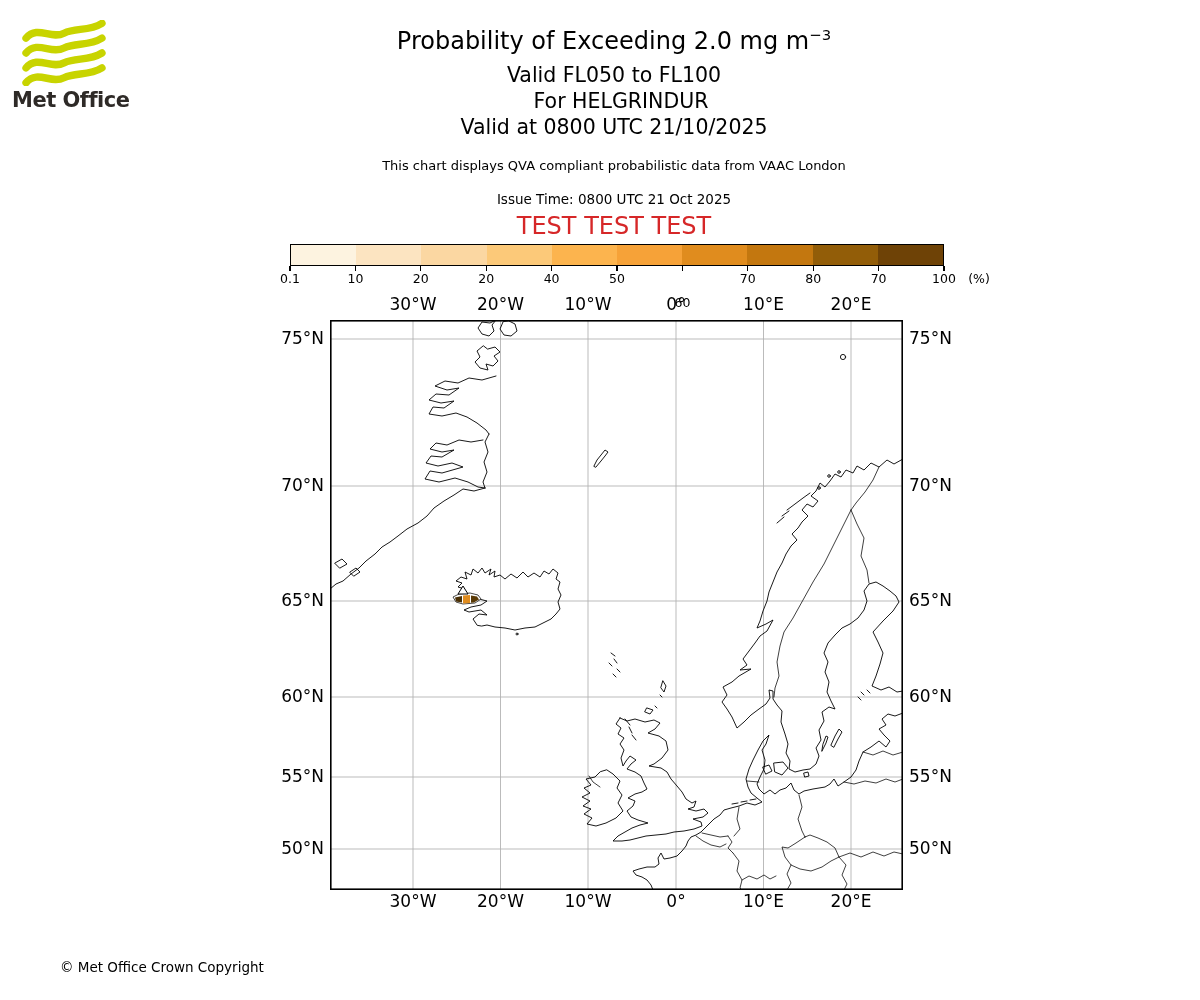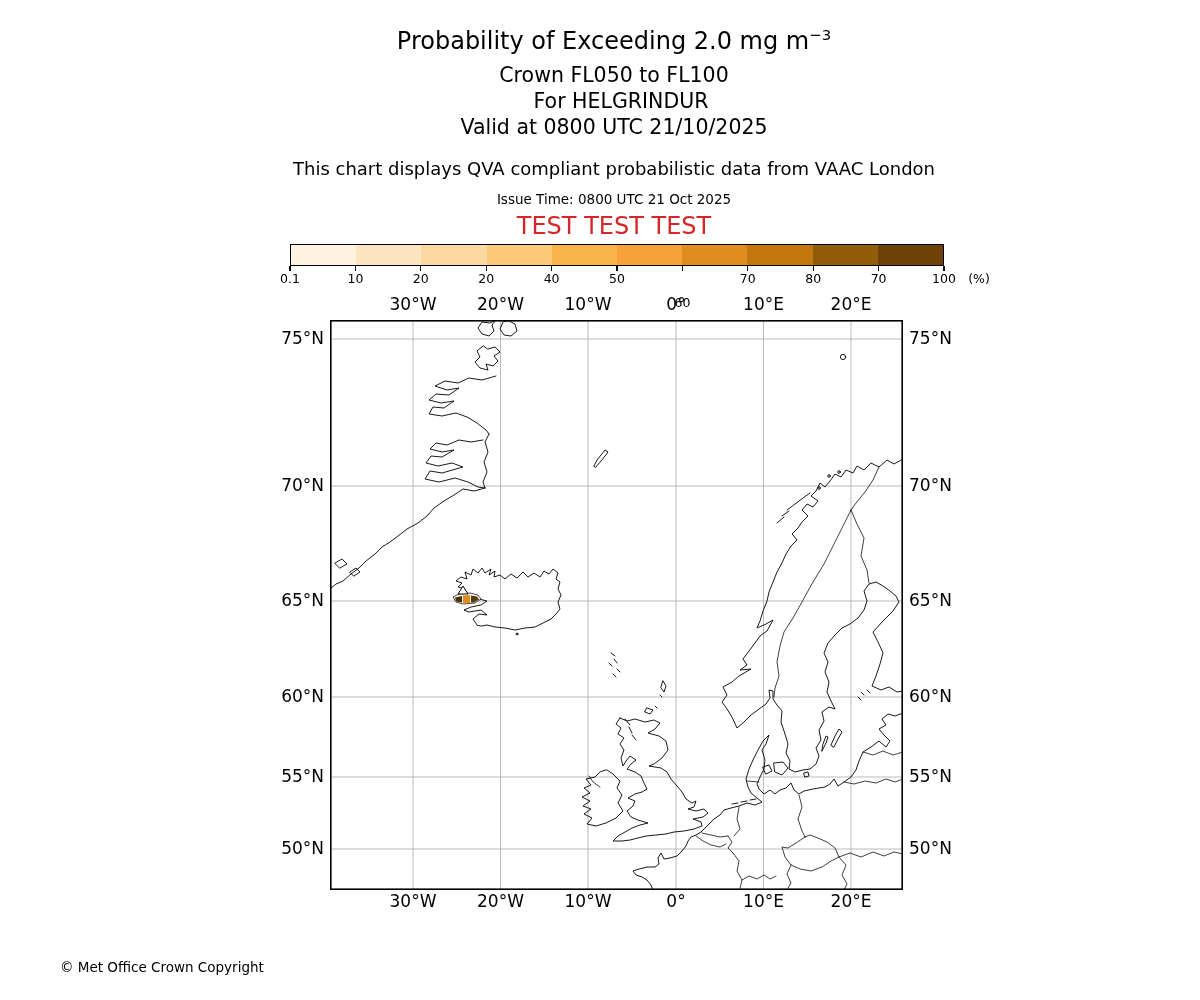--- a/index.html
+++ b/index.html
@@ -11,21 +11,21 @@
   .logo svg{position:absolute;left:4px;top:2px;}
   .logo-text{position:absolute;left:0;top:70px;font-size:21px;font-weight:700;letter-spacing:-0.5px;color:#2e2a27;white-space:nowrap;}
 
   
   .titleblock{position:absolute;left:28px;top:0;width:1172px;text-align:center;}
   .t1{position:absolute;left:0;width:100%;top:26px;font-size:24px;}
   .t1 sup{font-size:62%;}
   .t2{position:absolute;left:0;width:100%;top:63px;font-size:20.5px;}
   .t3{position:absolute;left:0;width:100%;top:89px;font-size:20.5px;margin-left:7px;}
   .t4{position:absolute;left:0;width:100%;top:115px;font-size:20.5px;}
-  .note{position:absolute;left:0;width:100%;top:158px;font-size:18px;}
+  .note{position:absolute;left:0;width:100%;top:158px;font-size:13px;}
   .issue{position:absolute;left:0;width:100%;top:191px;font-size:13.5px;}
   .test{position:absolute;left:0;width:100%;top:212px;font-size:24px;color:#d62728;}
 
   
   .cb{position:absolute;left:290px;top:244px;width:654px;height:22px;}
   .cb-segments{position:absolute;left:0;top:0;width:654px;height:22px;display:flex;border:1.2px solid #000;box-sizing:border-box;}
   .cb-seg{flex:1 1 0;height:100%;}
   .cb-tick{position:absolute;width:1.2px;height:5px;background:#000;top:22px;}
   .cb-lab{position:absolute;top:27px;font-size:12.5px;transform:translateX(-50%);white-space:nowrap;text-align:right;}
   .cb-unit{position:absolute;left:689px;top:27px;font-size:12.5px;transform:translateX(-50%);}
@@ -39,24 +39,33 @@
   .lon-lab,.lat-lab{position:absolute;font-size:17px;white-space:nowrap;}
   .lon-lab{transform:translateX(-50%);}
   .lat-left{width:82px;text-align:right;}
   .footer{position:absolute;left:60px;top:959px;font-size:13.5px;}
 </style>
 </head>
 <body>
 
 <div class="page">
 
+  <div class="logo">
+    <svg width="96" height="66" viewBox="0 0 100 80">
+      <path class="logo-wave" d="M4,22 C18,6 34,24 50,16 C64,9 80,14 96,4" fill="none" stroke-width="9" stroke-linecap="round" stroke="#c8d400"></path>
+      <path class="logo-wave" d="M4,40 C18,24 34,42 50,34 C64,27 80,32 96,22" fill="none" stroke-width="9" stroke-linecap="round" stroke="#c8d400"></path>
+      <path class="logo-wave" d="M4,58 C18,42 34,60 50,52 C64,45 80,50 96,40" fill="none" stroke-width="9" stroke-linecap="round" stroke="#c8d400"></path>
+      <path class="logo-wave" d="M4,76 C18,60 34,78 50,70 C64,63 80,68 96,58" fill="none" stroke-width="9" stroke-linecap="round" stroke="#c8d400"></path>
+    </svg>
+    <div class="logo-text" style="color: rgb(46, 42, 39);">Met Office</div>
+  </div>
 
   <div class="titleblock">
     <div class="t1"><span>Probability of Exceeding 2.0 mg m</span><sup>−3</sup></div>
-    <div class="t2">Crown FL050 to FL100</div>
+    <div class="t2">Valid FL050 to FL100</div>
     <div class="t3">For HELGRINDUR</div>
     <div class="t4">Valid at 0800 UTC 21/10/2025</div>
     <div class="note">This chart displays QVA compliant probabilistic data from VAAC London</div>
     <div class="issue">Issue Time: 0800 UTC 21 Oct 2025</div>
     <div class="test" style="color: rgb(214, 39, 40);">TEST TEST TEST</div>
   </div>
 
   <div class="cb">
     <div class="cb-segments" id="cb-segments">
         <div class="cb-seg" style="background: rgb(253, 243, 224);"></div>

